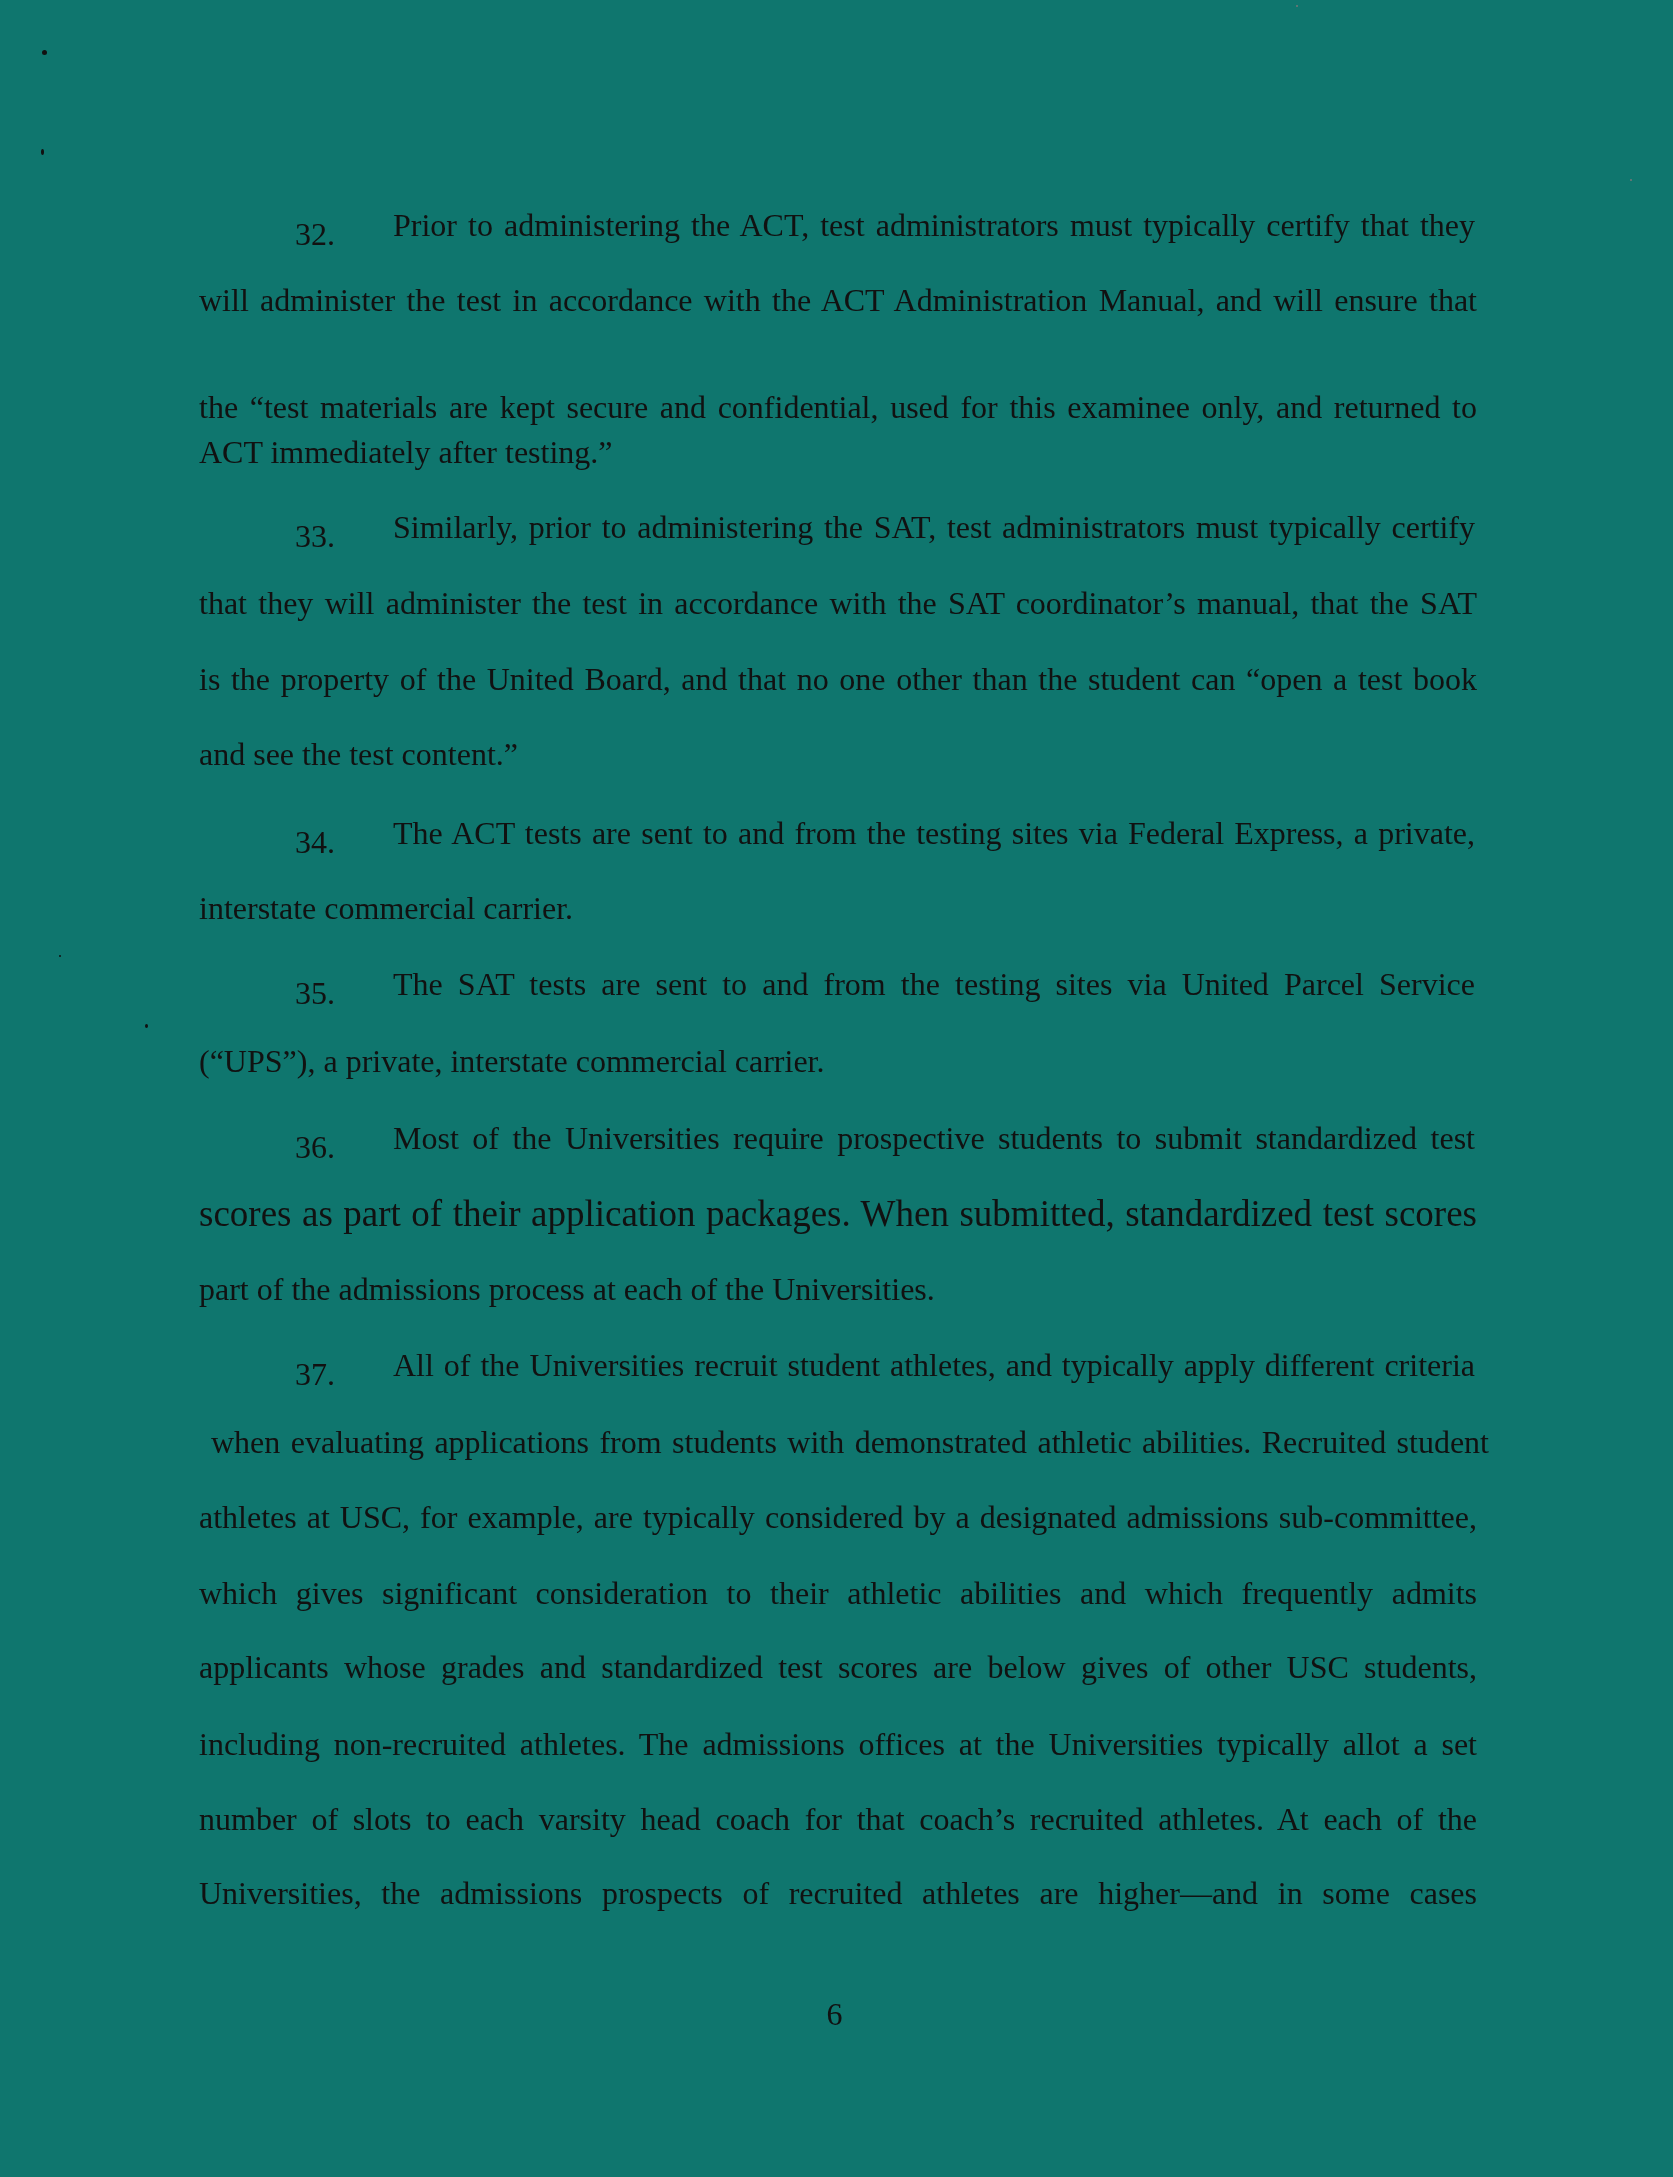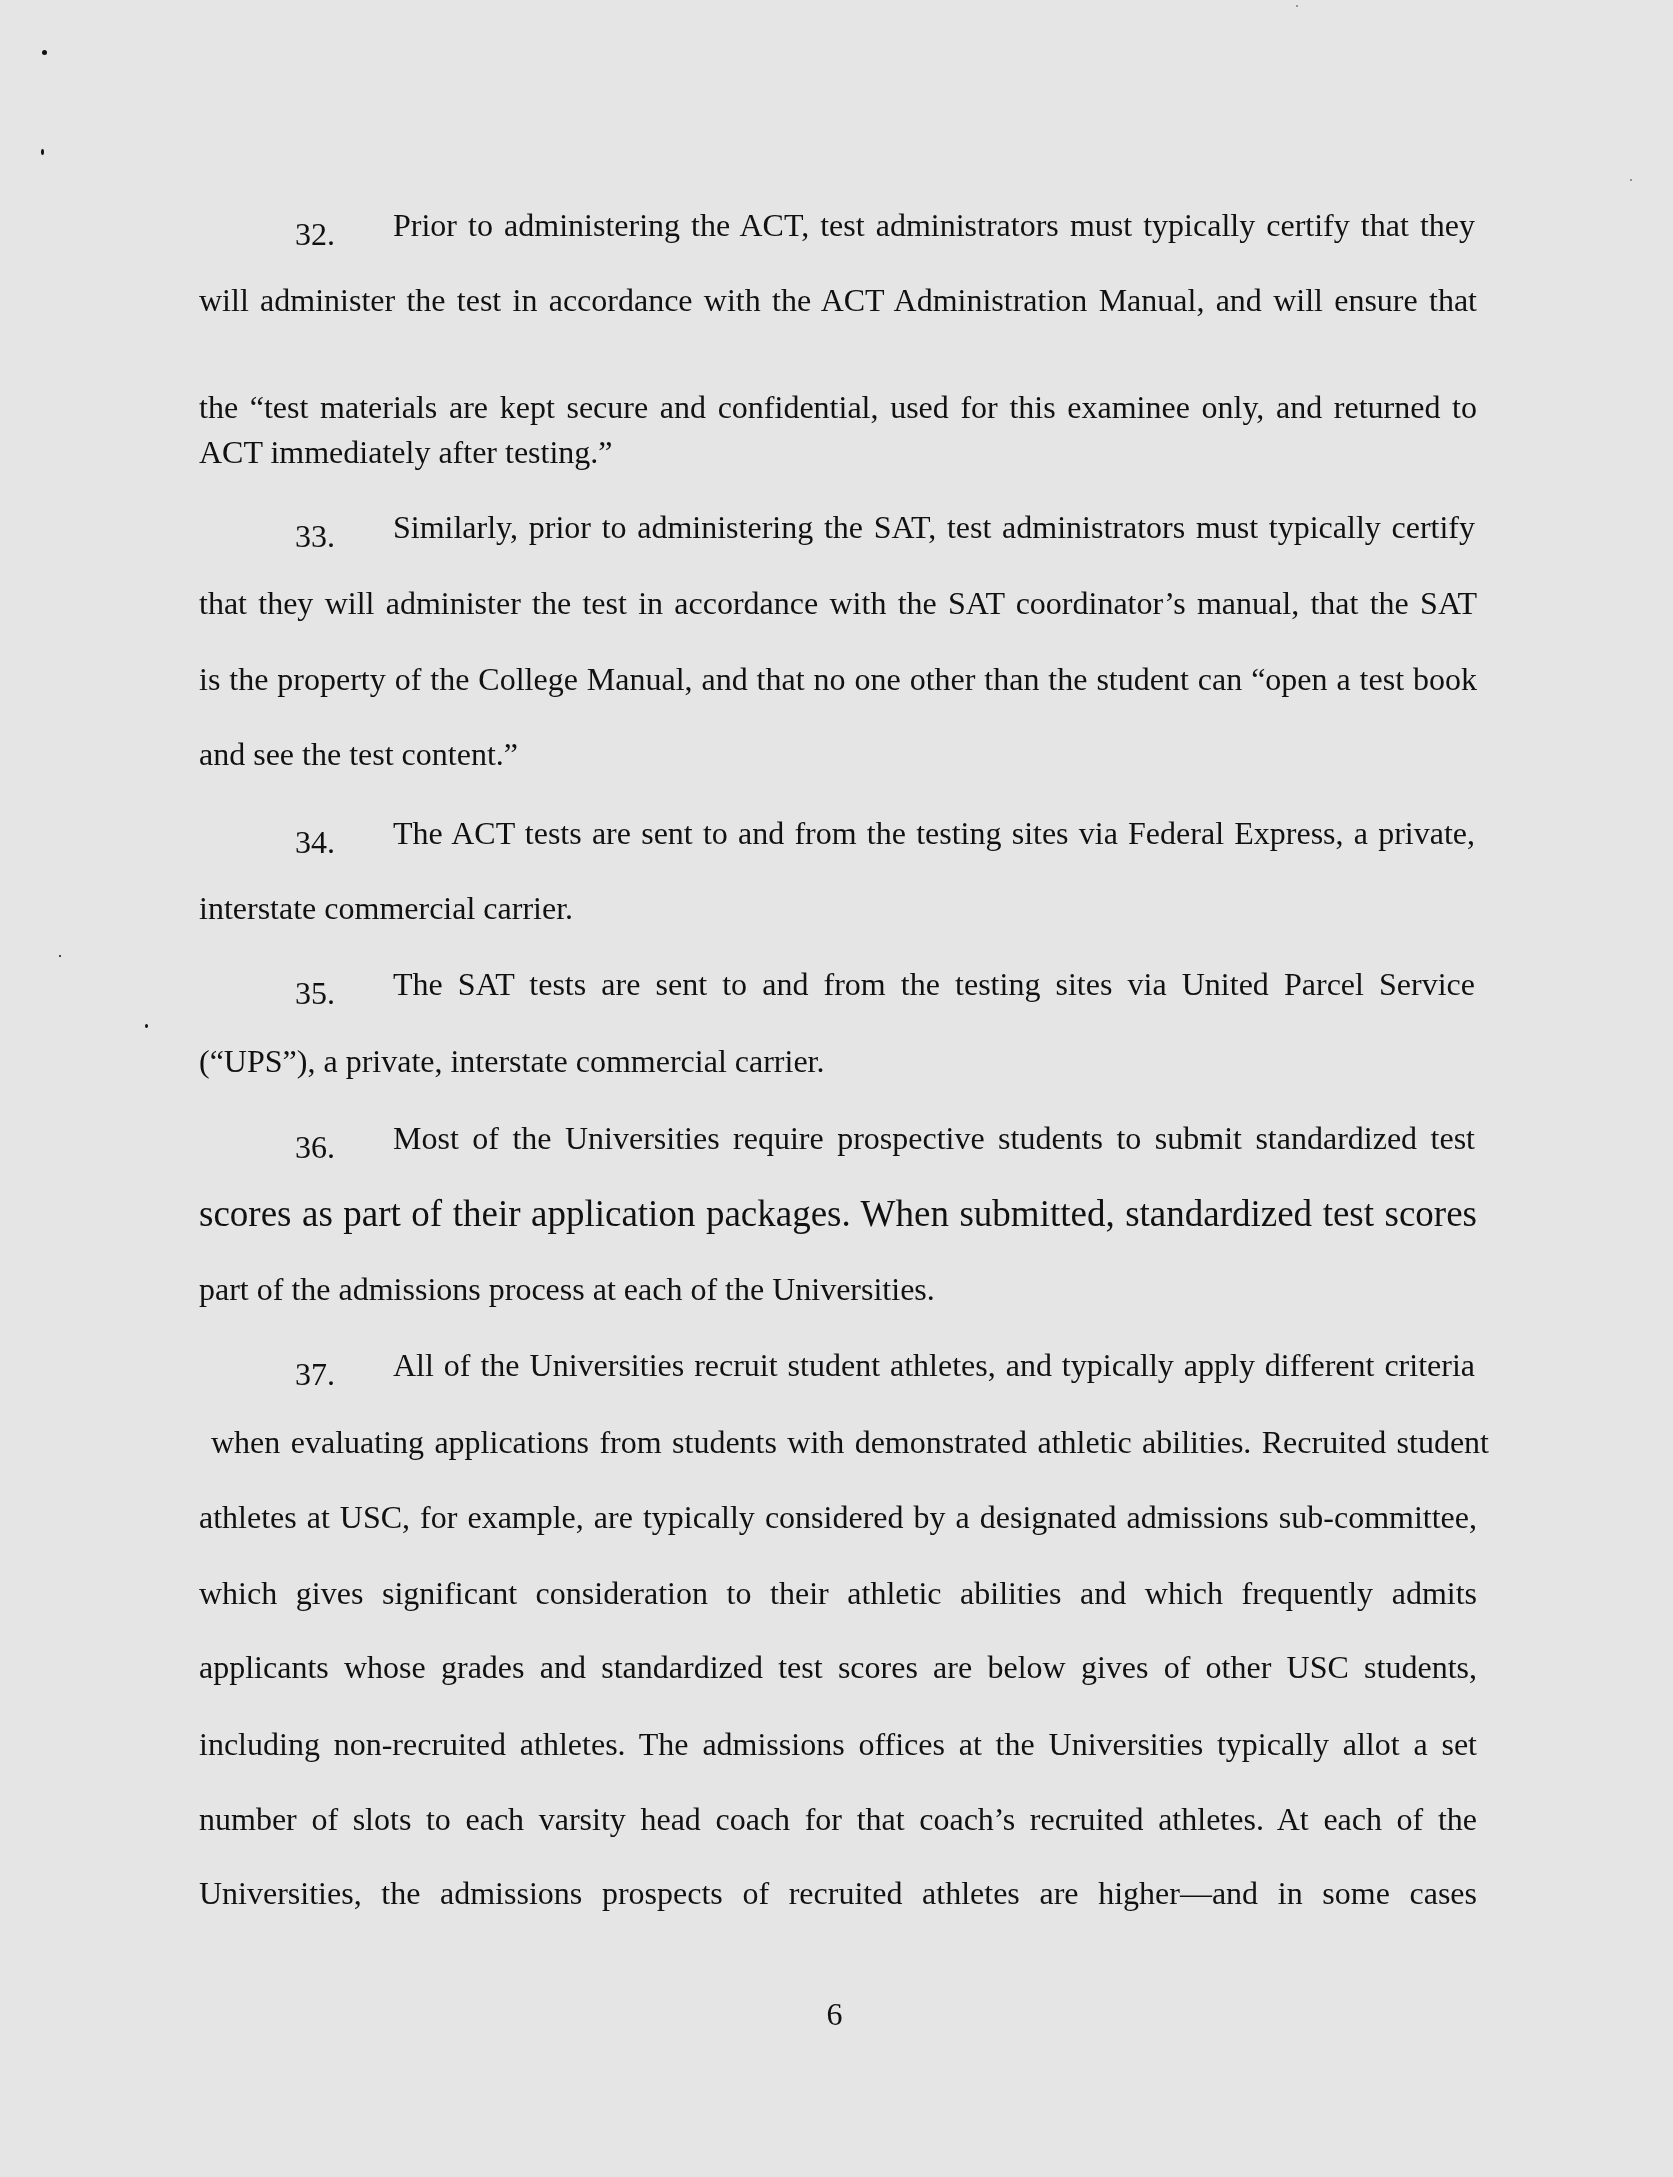--- a/index.html
+++ b/index.html
@@ -13,21 +13,21 @@
     position: relative;
     overflow: hidden;
     font-family: "Liberation Serif", "DejaVu Serif", serif;
     color: #111111;
   }
   .page {
     position: absolute;
     left: 0; top: 0;
     width: 1673px;
     height: 2177px;
-    background: #e5e5e5;
+    background: #0f766e;
   }
   .line {
     position: absolute;
     left: 199px;
     width: 1278px;
     height: 40px;
     font-size: 32px;
     line-height: 40px;
     white-space: nowrap;
     text-align: justify;
@@ -82,21 +82,21 @@
   <div>
     <div class="line first" style="top:205px;"><span class="para-num">32.</span><span class="first-text" style="white-space: normal; overflow: hidden;">Prior to administering the ACT, test administrators must typically certify that they</span></div>
     <div class="line" style="top: 280px; white-space: normal; overflow: hidden;">will administer the test in accordance with the ACT Administration Manual, and will ensure that</div>
     <div class="line" style="top: 355px; white-space: normal; overflow: hidden; margin-top: 32px;">the “test materials are kept secure and confidential, used for this examinee only, and returned to</div>
     <div class="line last" style="top:432px;">ACT immediately after testing.”</div>
   </div>
 
   <div>
     <div class="line first" style="top:507px;"><span class="para-num">33.</span><span class="first-text" style="white-space: normal; overflow: hidden;">Similarly, prior to administering the SAT, test administrators must typically certify</span></div>
     <div class="line" style="top: 583px; white-space: normal; overflow: hidden;">that they will administer the test in accordance with the SAT coordinator’s manual, that the SAT</div>
-    <div class="line" style="top: 659px; white-space: normal; overflow: hidden;">is the property of the College Manual, and that no one other than the student can “open a test book</div>
+    <div class="line" style="top: 659px; white-space: normal; overflow: hidden;">is the property of the United Board, and that no one other than the student can “open a test book</div>
     <div class="line last" style="top:734px;">and see the test content.”</div>
   </div>
 
   <div>
     <div class="line first" style="top:813px;"><span class="para-num">34.</span><span class="first-text" style="white-space: normal; overflow: hidden;">The ACT tests are sent to and from the testing sites via Federal Express, a private,</span></div>
     <div class="line last" style="top:888px;text-align:center;">interstate commercial carrier.</div>
   </div>
 
   <div>
     <div class="line first" style="top:964px;"><span class="para-num">35.</span><span class="first-text" style="white-space: normal; overflow: hidden;">The SAT tests are sent to and from the testing sites via United Parcel Service</span></div>

